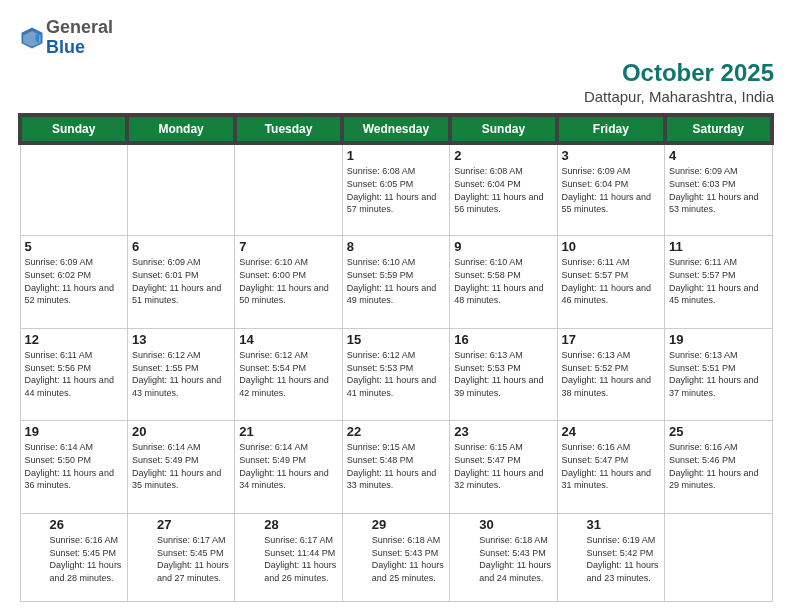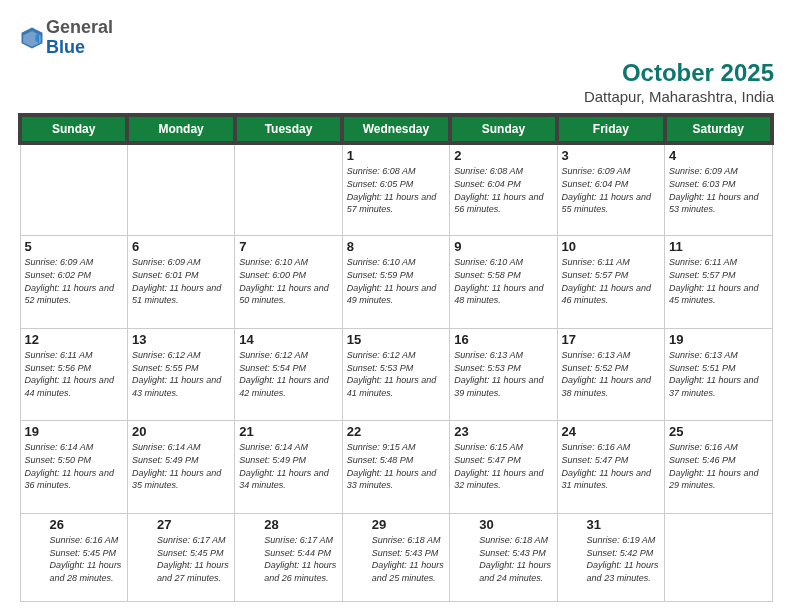--- a/index.html
+++ b/index.html
@@ -85,21 +85,20 @@
     .day-num {
       font-size: 13px;
       font-weight: bold;
       margin-bottom: 2px;
       display: block;
     }
     .day-info {
       font-size: 9px;
       line-height: 1.4;
       color: #333;
-      font-style: italic;
     }
     .empty-cell {
       background: #f5f5f5;
     }
   </style>
 </head>
 <body>
 
 <div class="page">
   <div class="header">
@@ -221,21 +220,21 @@
           <td>
             <span class="day-num">12</span>
             <div class="day-info">Sunrise: 6:11 AM
 Sunset: 5:56 PM
 Daylight: 11 hours
 and 44 minutes.</div>
           </td>
           <td>
             <span class="day-num">13</span>
             <div class="day-info">Sunrise: 6:12 AM
-Sunset: 5:55 PM
+Sunset: 1:55 PM
 Daylight: 11 hours
 and 43 minutes.</div>
           </td>
           <td>
             <span class="day-num">14</span>
             <div class="day-info">Sunrise: 6:12 AM
 Sunset: 5:54 PM
 Daylight: 11 hours
 and 42 minutes.</div>
           </td>
@@ -330,21 +329,21 @@
           <td>
             <span class="day-num">27</span>
             <div class="day-info">Sunrise: 6:17 AM
 Sunset: 5:45 PM
 Daylight: 11 hours
 and 27 minutes.</div>
           </td>
           <td>
             <span class="day-num">28</span>
             <div class="day-info">Sunrise: 6:17 AM
-Sunset: 5:44 PM
+Sunset: 11:44 PM
 Daylight: 11 hours
 and 26 minutes.</div>
           </td>
           <td>
             <span class="day-num">29</span>
             <div class="day-info">Sunrise: 6:18 AM
 Sunset: 5:43 PM
 Daylight: 11 hours
 and 25 minutes.</div>
           </td>

